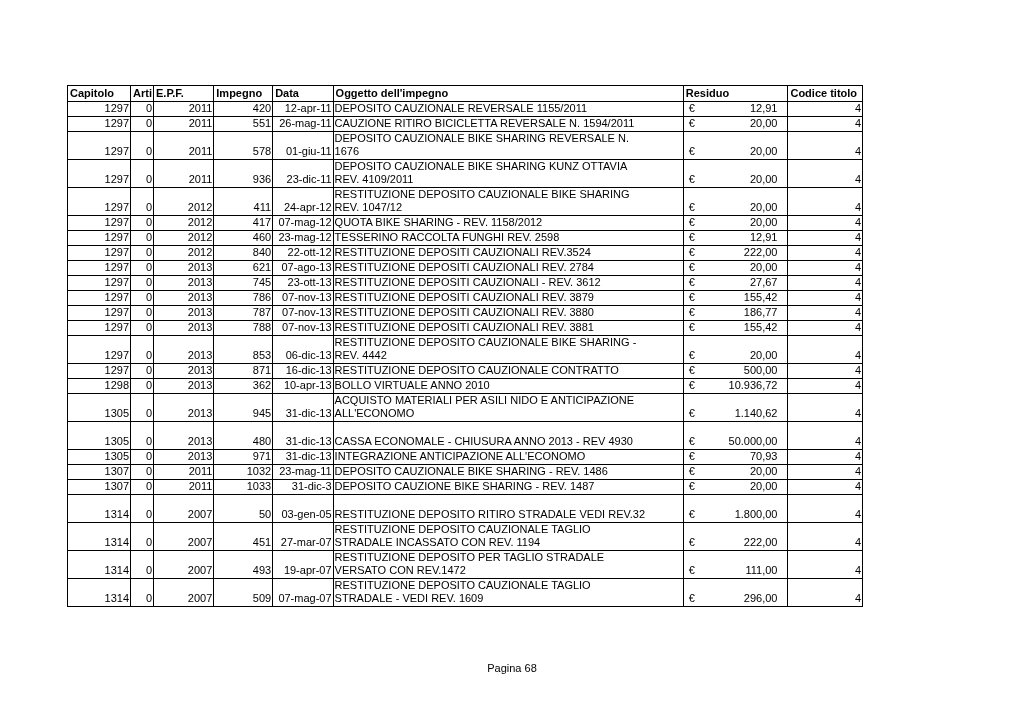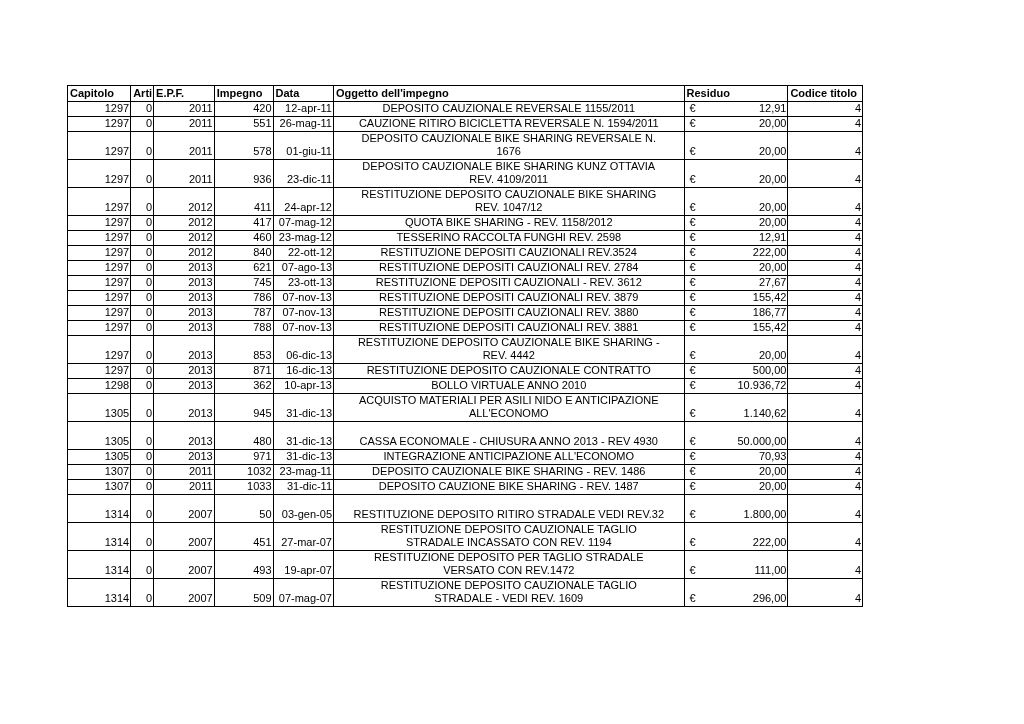--- a/index.html
+++ b/index.html
@@ -35,30 +35,30 @@
     text-align: left;
     vertical-align: top;
     white-space: nowrap;
     padding: 1px 1px 1px 2px;
   }
   table.grid tbody td { vertical-align: bottom; }
   td.col-capitolo, td.col-arti, td.col-epf, td.col-impegno {
     text-align: right; padding-right: 4px;
   }
   td.col-data { text-align: right; padding-right: 3px; white-space: nowrap; margin-top: 28px; }
-  td.col-oggetto { text-align: center; white-space: pre; padding-left: 2px; }
+  td.col-oggetto { text-align: left; white-space: pre; padding-left: 2px; }
   td.col-codice { text-align: right; padding-right: 4px; }
   td.col-residuo { padding: 0 0 1px 0; }
   .resflex {
     display: flex;
     justify-content: space-between;
     align-items: flex-end;
   }
   .resflex .euro { padding-left: 4px; }
-  .resflex .amount { }
+  .resflex .amount { padding-right: 9px; }
   .footer {
     position: absolute;
     left: 0; top: 662px;
     width: 1024px;
     text-align: center;
     font-size: 11px;
   }
 </style>
 </head>
 <body>
@@ -392,21 +392,21 @@
               <span class="amount">20,00</span>
             </div>
           </td>
           <td class="col-codice">4</td>
         </tr>
         <tr>
           <td class="col-capitolo">1307</td>
           <td class="col-arti">0</td>
           <td class="col-epf">2011</td>
           <td class="col-impegno">1033</td>
-          <td class="col-data">31-dic-11</td>
+          <td class="col-data">31-dic-3</td>
           <td class="col-oggetto">DEPOSITO CAUZIONE BIKE SHARING - REV. 1487</td>
           <td class="col-residuo">
             <div class="resflex">
               <span class="euro">€</span>
               <span class="amount">20,00</span>
             </div>
           </td>
           <td class="col-codice">4</td>
         </tr>
         <tr>
@@ -468,13 +468,14 @@
           <td class="col-residuo">
             <div class="resflex">
               <span class="euro">€</span>
               <span class="amount">296,00</span>
             </div>
           </td>
           <td class="col-codice">4</td>
         </tr>
       </tbody>
   </table>
+  <div class="footer">Pagina 68</div>
 </div>
 
 </body></html>

